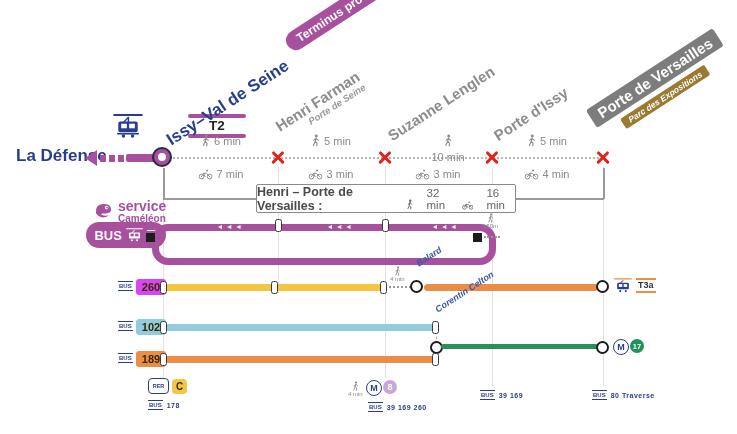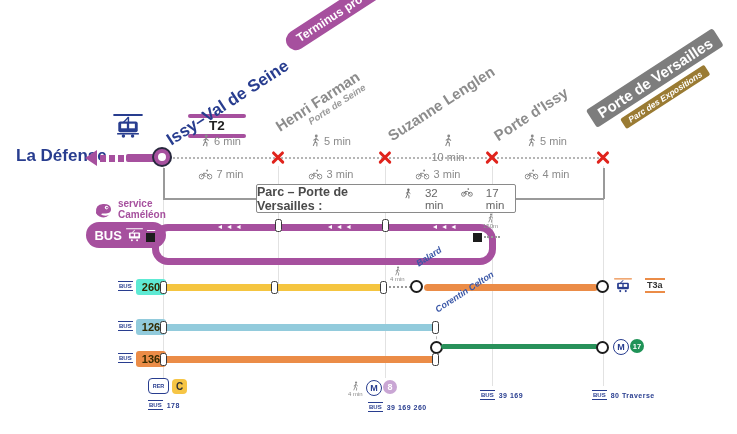--- a/index.html
+++ b/index.html
@@ -27,21 +27,21 @@
   .pdv-pill{background:#7d7d7d;color:#fff;font-weight:bold;font-size:15px;padding:2px 9px;border-radius:3px;display:inline-block;}
   .pdv-sub{background:#9a7b33;color:#fff;font-style:italic;font-weight:bold;font-size:8.5px;padding:1px 7px;border-radius:2px;display:inline-block;margin-left:24px;margin-top:1px;}
   .blue-stop-label{font-size:9px;font-weight:bold;font-style:italic;color:#3a57a7;}
   
   .seg{position:absolute;transform:translateX(-50%);display:flex;align-items:center;gap:4px;color:#8a8a8a;font-size:11px;white-space:nowrap;}
   .wi{width:9px;height:13px;color:#8a8a8a;}
   .bi{width:14px;height:11px;color:#8a8a8a;}
   
   .brk{position:absolute;background:#9a9a9a;}
   .sum-box{position:absolute;background:#fff;border:1.5px solid #8a8a8a;border-radius:2px;display:flex;align-items:center;justify-content:center;gap:7px;font-size:12.5px;color:#4a4a4a;font-weight:bold;}
-  .sum-time{font-weight:normal;color:#666;font-size:11.5px;display:flex;align-items:flex-start;gap:13px;}
+  .sum-time{font-weight:normal;color:#666;font-size:11.5px;display:flex;align-items:flex-end;gap:13px;}
   
   .cam-text{color:#a6509e;font-weight:bold;line-height:1.05;}
   .bus-pill{position:absolute;background:#a6509e;border-radius:13px;display:flex;align-items:center;justify-content:center;gap:4px;color:#fff;}
   .bus-pill .b{font-size:13px;font-weight:bold;}
   .mini-t2{font-size:7.5px;font-weight:bold;border-top:1.5px solid #fff;border-bottom:1.5px solid #fff;padding:0 1px;}
   .loop{position:absolute;border:7px solid #a6509e;border-radius:16px;}
   .chev{position:absolute;color:#fff;font-size:8px;letter-spacing:1.5px;line-height:9px;transform:translateX(-50%);}
   .stopmark{position:absolute;width:5px;height:11px;background:#fff;border:1.6px solid #3a3a3a;border-radius:2.5px;}
   .endsq{position:absolute;width:9px;height:9px;background:#1c1c1c;}
   .walk-stack{position:absolute;display:flex;flex-direction:column;align-items:center;color:#8a8a8a;font-size:6px;line-height:1.2;}
@@ -180,47 +180,47 @@
         <circle cx="9.8" cy="1.4" r="1.1" fill="currentColor"></circle>
         <path d="M3.4 8.4 L5.8 4.6 L9 4.6 L12.6 8.4 M5.8 4.6 L7.6 8.4" stroke="currentColor" stroke-width="1.1" fill="none" stroke-linecap="round"></path>
       </svg>
     <span>4 min</span>
   </div>
 
   <div class="brk" style="left:163px;top:168px;width:1.5px;height:31px;"></div>
   <div class="brk" style="left:603px;top:168px;width:1.5px;height:31px;"></div>
   <div class="brk" style="left:163px;top:198px;width:441px;height:1.5px;"></div>
   <div class="sum-box" style="left:256px;top:184px;width:258px;height:27px;">
-    <span>Parc – Porte de Versailles :</span>
+    <span>Henri – Porte de Versailles :</span>
     <span class="sum-time">
       <svg class="wi" style="color:#666;" viewBox="0 0 10 14">
           <circle cx="5.8" cy="2" r="1.6" fill="currentColor"></circle>
           <path d="M5.6 4 L4.6 8 M4.6 8 L2.6 12.6 M4.6 8 L6.6 10 L6.4 13 M5.6 4.8 L3 6.6 M5.6 4.8 L8 6.8" stroke="currentColor" stroke-width="1.2" fill="none" stroke-linecap="round"></path>
         </svg>
       <span>32 min</span>
     </span>
     <span class="sum-time">
       <svg class="bi" style="color:#666;" viewBox="0 0 16 12">
           <circle cx="3.4" cy="8.4" r="2.7" fill="none" stroke="currentColor" stroke-width="1.1"></circle>
           <circle cx="12.6" cy="8.4" r="2.7" fill="none" stroke="currentColor" stroke-width="1.1"></circle>
           <circle cx="9.8" cy="1.4" r="1.1" fill="currentColor"></circle>
           <path d="M3.4 8.4 L5.8 4.6 L9 4.6 L12.6 8.4 M5.8 4.6 L7.6 8.4" stroke="currentColor" stroke-width="1.1" fill="none" stroke-linecap="round"></path>
         </svg>
-      <span>17 min</span>
+      <span>16 min</span>
     </span>
   </div>
 
   <svg class="abs" style="left:90px;top:200px;width:24px;height:20px;" viewBox="0 0 24 20">
     <path d="M6 13 Q5 4.5 13 4 Q20.5 3.6 21 9 Q21.4 13 16 13.5 L10 13.5 Q14 17 19 15 Q15.5 19 9.5 16.5 Q7 15.4 6 13 Z" fill="#a6509e"></path>
     <path d="M6.8 12.5 A3 3 0 1 0 9.2 7.8" fill="none" stroke="#a6509e" stroke-width="1.6"></path>
     <circle cx="16.6" cy="7.6" r="1.8" fill="#fff"></circle>
       <circle cx="17" cy="7.6" r="0.9" fill="#a6509e"></circle>
   </svg>
   <div class="abs cam-text" style="left:118px;top:199px;">
-    <div style="font-size:10px;">service</div>
+    <div style="font-size:14px;text-align:right;">service</div>
     <div style="font-size:10px;">Caméléon</div>
   </div>
   <div class="bus-pill" style="left:86px;top:222px;width:80px;height:26px;">
     <span class="b">BUS</span>
     <svg class="tram" style="color:#fff;width:17px;height:14px;" viewBox="0 0 26 21">
       <rect x="0" y="0" width="26" height="1.8" rx="0.9" fill="currentColor"></rect>
       <path d="M8.5 7 L13 2.5 L13.8 3.3 L10.2 6.9 Z" fill="currentColor"></path>
       <rect x="4.5" y="6.5" width="17" height="9.5" rx="1.8" fill="currentColor"></rect>
       <rect x="7" y="8.5" width="5" height="4" fill="#a6509e"></rect>
         <rect x="14" y="8.5" width="5" height="4" fill="#a6509e"></rect>
@@ -246,69 +246,69 @@
     <svg class="wi" viewBox="0 0 10 14">
         <circle cx="5.8" cy="2" r="1.6" fill="currentColor"></circle>
         <path d="M5.6 4 L4.6 8 M4.6 8 L2.6 12.6 M4.6 8 L6.6 10 L6.4 13 M5.6 4.8 L3 6.6 M5.6 4.8 L8 6.8" stroke="currentColor" stroke-width="1.2" fill="none" stroke-linecap="round"></path>
       </svg>
     <span>150m</span>
   </div>
 
   <div class="frow" style="left:118px;top:281px;">
     <span class="bus-mini">BUS</span>
   </div>
-  <div class="num-pill" style="left:136px;top:279px;background:#5eead4;">260</div>
+  <div class="num-pill" style="left:136px;top:279px;background:#d946ef;">260</div>
   <div class="busline" style="left:163px;top:283.5px;width:222px;background:#f5c540;"></div>
   <div class="stopmark" style="left:160px;top:281px;"></div>
   <div class="stopmark" style="left:271px;top:281px;"></div>
   <div class="stopmark" style="left:380px;top:281px;"></div>
   <div class="dotline" style="left:389px;top:286px;width:22px;"></div>
   <div class="walk-stack" style="left:390px;top:266px;">
     <svg class="wi" viewBox="0 0 10 14">
         <circle cx="5.8" cy="2" r="1.6" fill="currentColor"></circle>
         <path d="M5.6 4 L4.6 8 M4.6 8 L2.6 12.6 M4.6 8 L6.6 10 L6.4 13 M5.6 4.8 L3 6.6 M5.6 4.8 L8 6.8" stroke="currentColor" stroke-width="1.2" fill="none" stroke-linecap="round"></path>
       </svg>
     <span>4 min</span>
   </div>
   <div class="circle-stop" style="left:410px;top:280px;"></div>
   <div class="rot blue-stop-label" style="left:421px;top:258px;height:12px;">Balard</div>
   <div class="busline" style="left:424px;top:283.5px;width:174px;background:#eb8c47;"></div>
   <div class="circle-stop" style="left:596px;top:280px;"></div>
-  <div class="frow" style="left:614px;top:278px;gap:13px;">
+  <div class="frow" style="left:614px;top:278px;gap:4px;">
     <svg class="tram" style="width:18px;height:15px;" viewBox="0 0 26 21">
       <rect x="0" y="0" width="26" height="1.8" rx="0.9" fill="#eb8c47"></rect>
       <path d="M8.5 7 L13 2.5 L13.8 3.3 L10.2 6.9 Z" fill="currentColor"></path>
       <rect x="4.5" y="6.5" width="17" height="9.5" rx="1.8" fill="currentColor"></rect>
       <rect x="7" y="8.5" width="5" height="4" fill="#fff"></rect>
         <rect x="14" y="8.5" width="5" height="4" fill="#fff"></rect>
       <circle cx="9" cy="18.6" r="1.5" fill="currentColor"></circle>
         <circle cx="17" cy="18.6" r="1.5" fill="currentColor"></circle>
     </svg>
     <span class="tbar">T3a</span>
   </div>
 
   <div class="frow" style="left:118px;top:321px;">
     <span class="bus-mini">BUS</span>
   </div>
-  <div class="num-pill" style="left:136px;top:319px;background:#92cbdc;">126</div>
+  <div class="num-pill" style="left:136px;top:319px;background:#92cbdc;">102</div>
   <div class="busline" style="left:163px;top:323.5px;width:272px;background:#92cbdc;"></div>
   <div class="stopmark" style="left:160px;top:321px;"></div>
   <div class="stopmark" style="left:432px;top:321px;"></div>
   <div class="rot blue-stop-label" style="left:440px;top:304px;height:12px;">Corentin Celton</div>
 
   <div class="circle-stop" style="left:430px;top:341px;"></div>
   <div class="busline" style="left:441px;top:343.5px;width:157px;height:5px;background:#28915a;"></div>
   <div class="circle-stop" style="left:596px;top:341px;"></div>
   <div class="m-badge m-outline" style="left:613px;top:339px;">M</div>
   <div class="m-badge" style="left:630px;top:339px;background:#1f9357;color:#fff;font-size:7.5px;">17</div>
 
   <div class="frow" style="left:118px;top:353px;">
     <span class="bus-mini">BUS</span>
   </div>
-  <div class="num-pill" style="left:136px;top:351px;background:#eb8c47;">136</div>
+  <div class="num-pill" style="left:136px;top:351px;background:#eb8c47;">189</div>
   <div class="busline" style="left:163px;top:355.5px;width:272px;background:#eb8c47;"></div>
   <div class="stopmark" style="left:160px;top:353px;"></div>
   <div class="stopmark" style="left:432px;top:353px;"></div>
 
   <div class="frow" style="left:148px;top:378px;gap:3px;">
     <span class="rer-box">RER</span>
     <span class="sq-badge" style="background:#f6c545;color:#333;font-size:10px;">C</span>
   </div>
   <div class="frow" style="left:148px;top:400px;">
     <span class="bus-mini">BUS</span>

